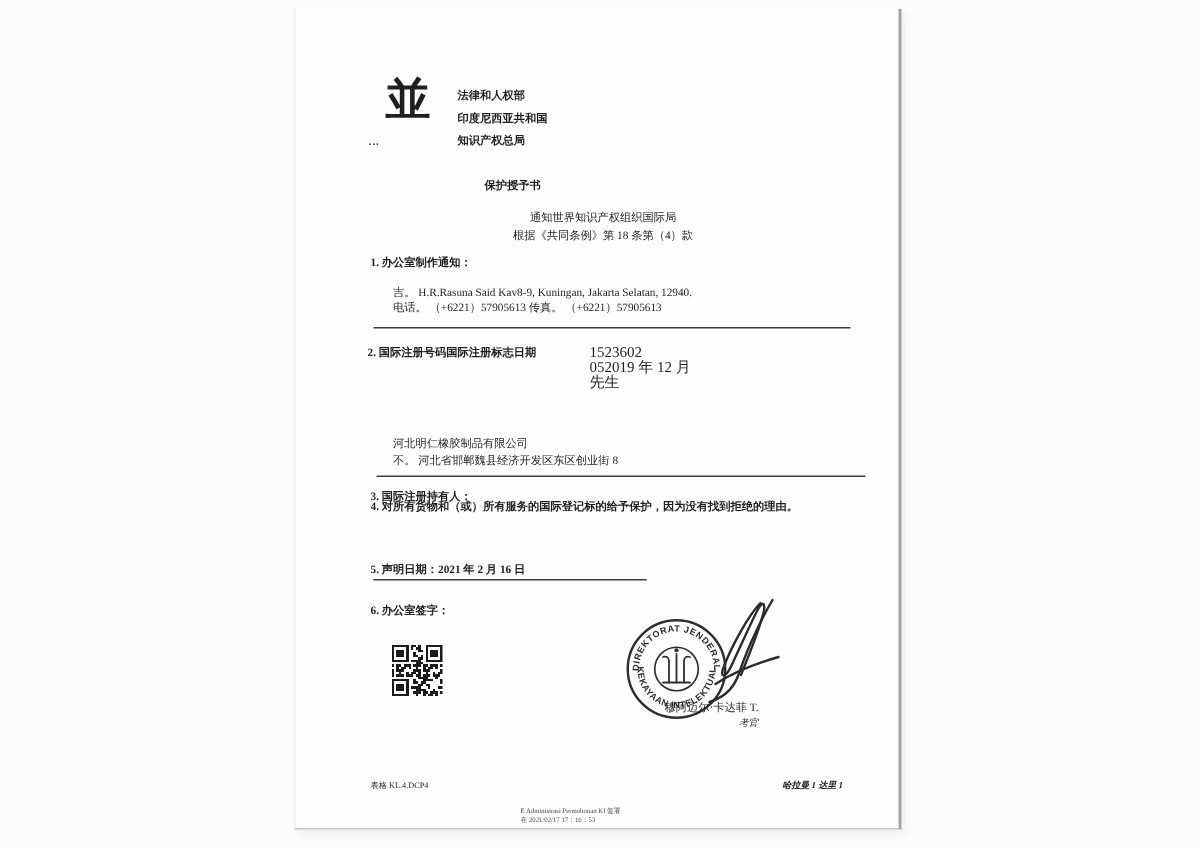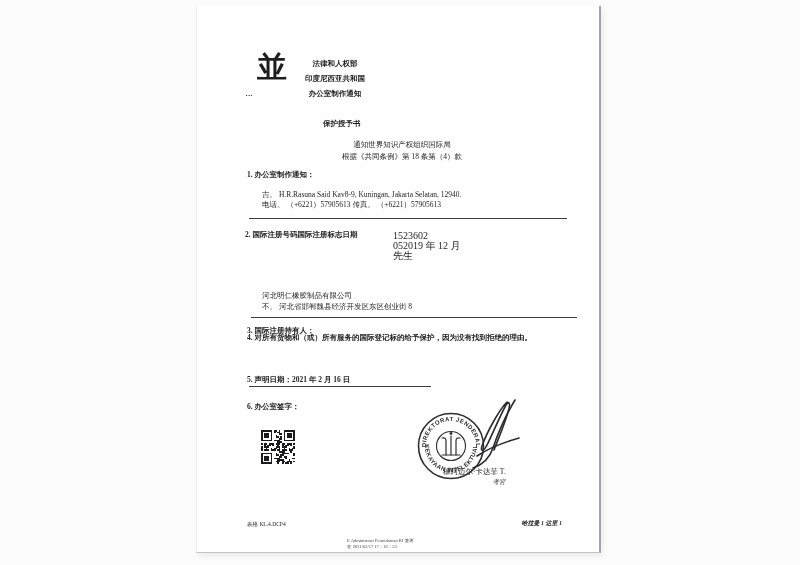--- a/index.html
+++ b/index.html
@@ -15,21 +15,21 @@
     border-right:2px solid #a4a4a8;
     border-bottom:1px solid #c3c3c6;
     border-left:1px solid #ededef;
     box-shadow:2px 3px 6px rgba(0,0,0,0.07);
   }
   .abs{position:absolute;}
   .b{font-weight:bold;}
   .t75{font-size:7.5px;line-height:10px;white-space:nowrap;}
   .logo-glyph{font-size:30px;line-height:30px;font-weight:bold;}
   .logo-caption{font-size:4px;line-height:4px;letter-spacing:1px;color:#222;}
-  .ministry{font-size:7.5px;line-height:15px;font-weight:bold;white-space:nowrap;text-align:center;}
+  .ministry{font-size:7.5px;line-height:15px;font-weight:bold;white-space:nowrap;}
   .notice{width:220px;text-align:center;font-size:7.5px;line-height:12px;white-space:nowrap;}
   .divider{border-top:1px solid #3c3c3e;height:0;}
   .values{font-size:10px;line-height:10px;}
   .sign-name{width:112px;text-align:left;font-size:7.5px;font-weight:normal;white-space:nowrap;}
   .sign-title{width:112px;text-align:center;font-size:6.5px;font-style:italic;color:#333;}
   .footer-small{font-size:5.5px;line-height:6px;white-space:nowrap;}
   .page-indicator{font-size:6px;font-style:italic;font-weight:bold;white-space:nowrap;}
   .esign{font-size:4.5px;line-height:6px;color:#4a4a4e;white-space:nowrap;}
   svg{display:block;}
 </style>
@@ -38,21 +38,21 @@
 
 <div class="canvas">
   <div class="page">
 
     <div class="abs logo-glyph" style="left:60px;top:46px;">並</div>
     <div class="abs logo-caption" style="left:49px;top:88px;">▪▪▪</div>
 
     <div class="abs ministry" style="left:108px;top:50px;">
       <div>法律和人权部</div>
       <div>印度尼西亚共和国</div>
-      <div>办公室制作通知</div>
+      <div>知识产权总局</div>
     </div>
 
     <div class="abs t75 b" style="left:126px;top:113px;">保护授予书</div>
 
     <div class="abs notice" style="left:95px;top:133px;">
       <div>通知世界知识产权组织国际局</div>
       <div>根据《共同条例》第 18 条第（4）款</div>
     </div>
 
     <div class="abs t75 b" style="left:50px;top:164px;">1. 办公室制作通知：</div>

